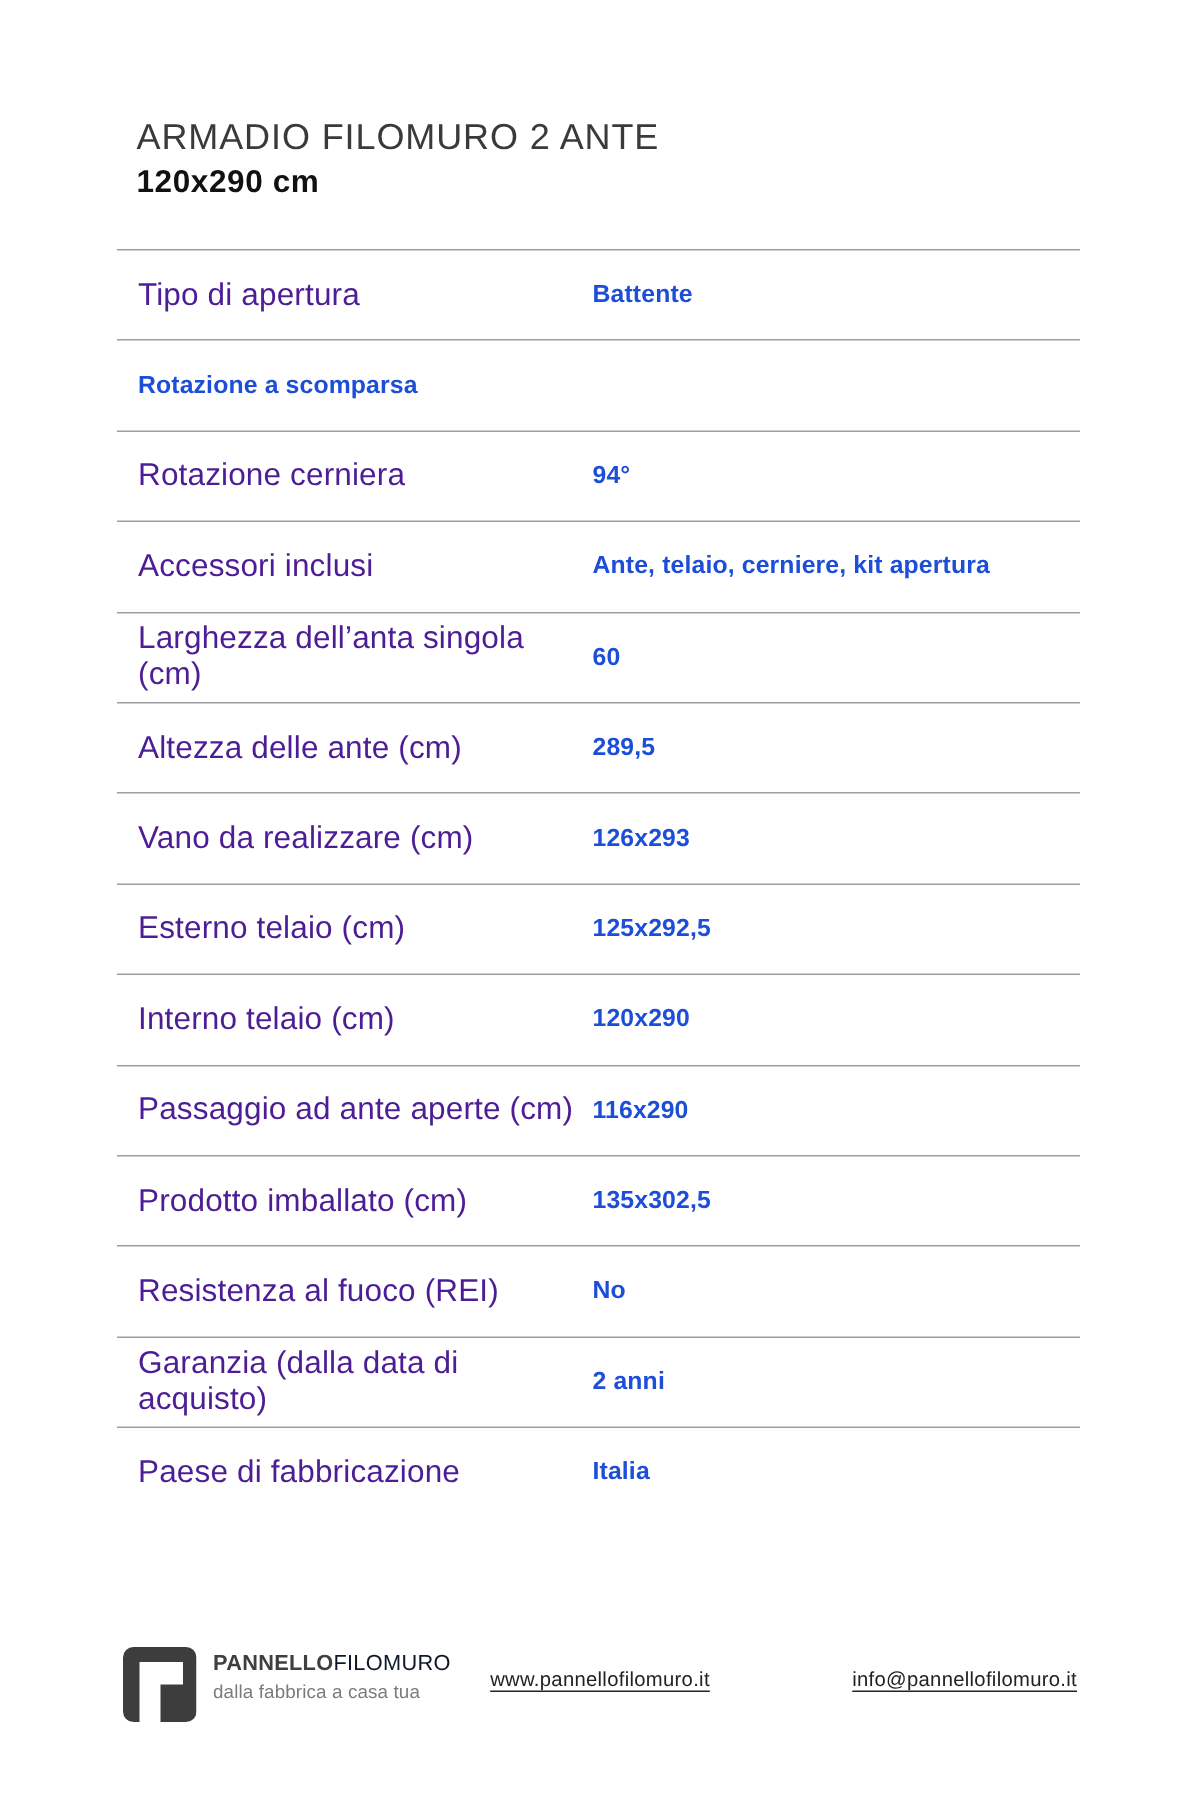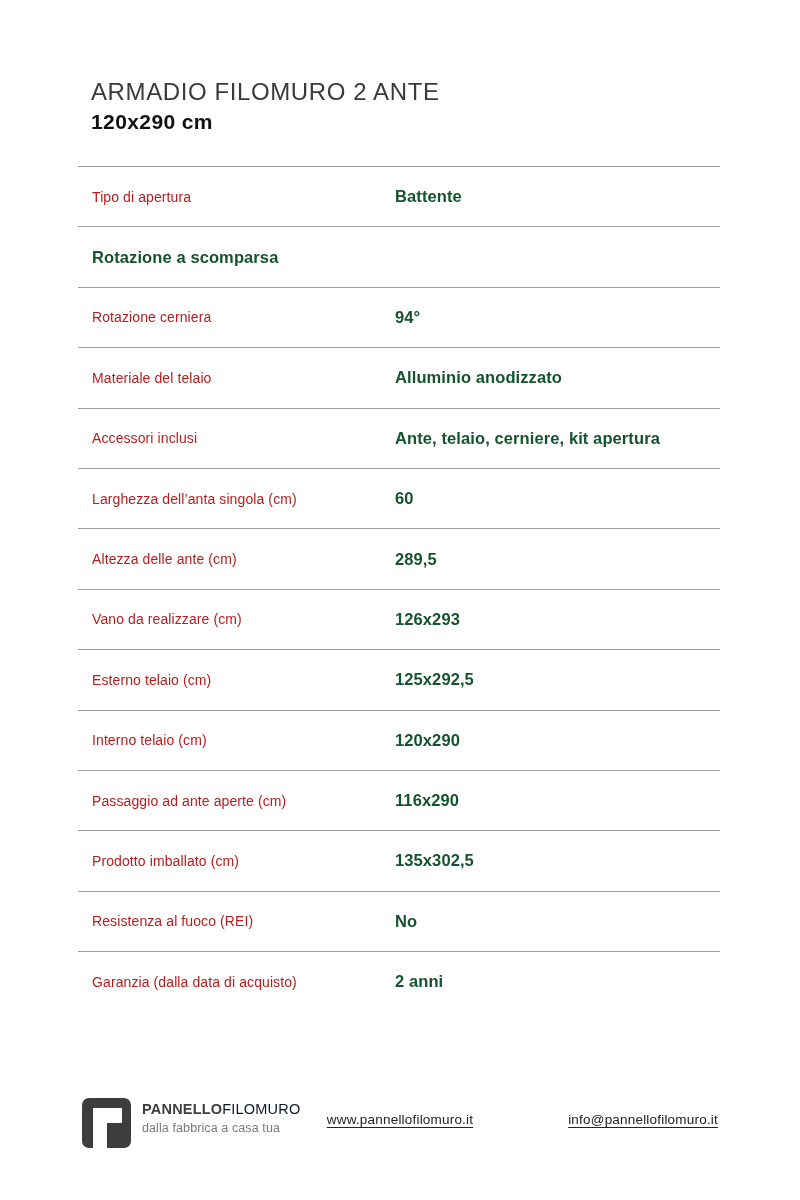--- a/index.html
+++ b/index.html
@@ -48,29 +48,29 @@
   .spec-row {
     display: flex;
     align-items: center;
     height: 60.4px;
     border-top: 1.5px solid #9e9e9e;
     padding-left: 14px;
   }
   .spec-label {
     flex: 0 0 303px;
     width: 303px;
-    font-size: 14px;
+    font-size: 21px;
     font-weight: 400;
-    color: #b91c1c;
+    color: #4c1d95;
     letter-spacing: 0.1px;
   }
   .spec-value {
     font-size: 16.5px;
     font-weight: 700;
-    color: #14532d;
+    color: #1d4ed8;
     letter-spacing: 0.1px;
   }
 
   
   .footer-logo-icon {
     position: absolute;
     left: 82px;
     top: 1098px;
     width: 49px;
     height: 50px;
@@ -132,24 +132,20 @@
 
     <div class="spec-row">
       <div class="spec-value">Rotazione a scomparsa</div>
     </div>
 
     <div class="spec-row">
       <div class="spec-label">Rotazione cerniera</div>
       <div class="spec-value">94°</div>
     </div>
 
-    <div class="spec-row">
-      <div class="spec-label">Materiale del telaio</div>
-      <div class="spec-value">Alluminio anodizzato</div>
-    </div>
 
     <div class="spec-row">
       <div class="spec-label">Accessori inclusi</div>
       <div class="spec-value">Ante, telaio, cerniere, kit apertura</div>
     </div>
 
     <div class="spec-row">
       <div class="spec-label">Larghezza dell’anta singola (cm)</div>
       <div class="spec-value">60</div>
     </div>
@@ -187,20 +183,24 @@
     <div class="spec-row">
       <div class="spec-label">Resistenza al fuoco (REI)</div>
       <div class="spec-value">No</div>
     </div>
 
     <div class="spec-row">
       <div class="spec-label">Garanzia (dalla data di acquisto)</div>
       <div class="spec-value">2 anni</div>
     </div>
 
+    <div class="spec-row">
+      <div class="spec-label">Paese di fabbricazione</div>
+      <div class="spec-value">Italia</div>
+    </div>
   </div>
 
   <div class="footer-logo-icon">
     <svg width="49" height="50" viewBox="0 0 49 50" xmlns="http://www.w3.org/2000/svg">
       <rect x="0" y="0" width="49" height="50" rx="7" fill="#3d3d3d"></rect>
       <path d="M 11 50 L 11 10 L 40 10 L 40 25 L 25 25 L 25 50 Z" fill="#ffffff"></path>
     </svg>
   </div>
 
   <div class="footer-logo-text">

